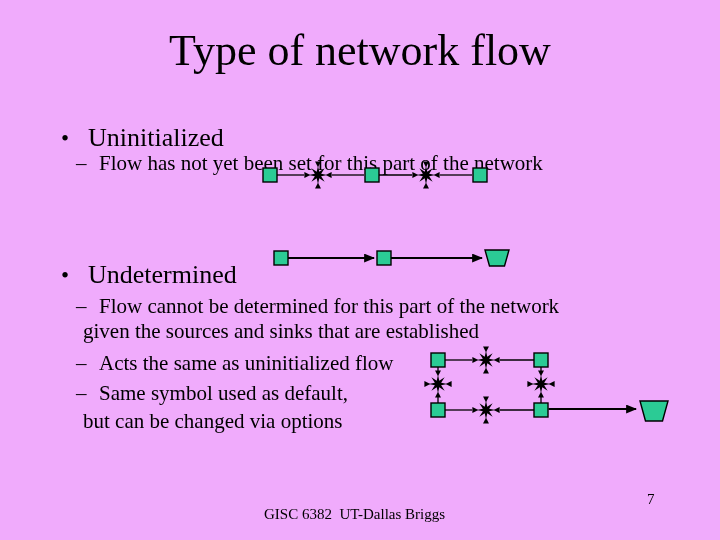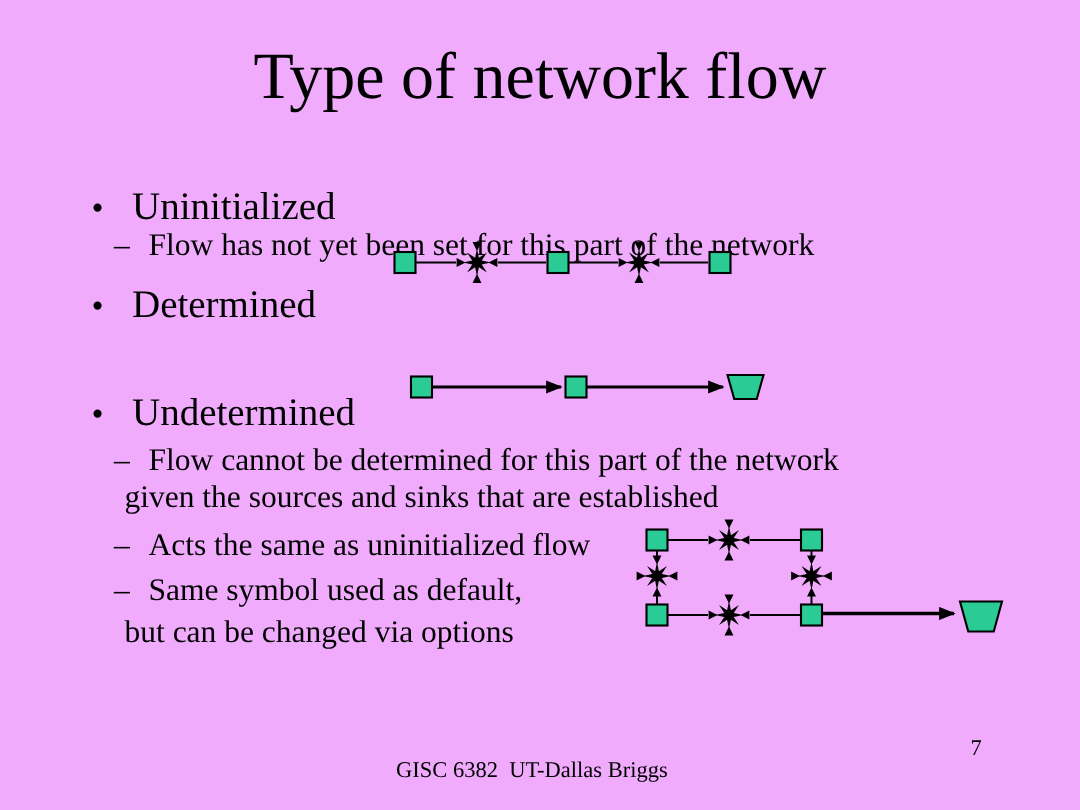--- a/index.html
+++ b/index.html
@@ -27,23 +27,20 @@
 
   <h1 class="title">Type of network flow</h1>
 
   <div class="l1" style="top:99px">
     <span class="bul">•</span><span>Uninitialized</span>
   </div>
   <div class="l2" style="top:132px">
     <span class="dash">–</span><span>Flow has not yet been set for this part of the network</span>
   </div>
 
-  <div class="l1" style="top:164px">
-    <span class="bul">•</span><span>Determined</span>
-  </div>
 
   <div class="l1" style="top:236px">
     <span class="bul">•</span><span>Undetermined</span>
   </div>
   <div class="l2" style="top:275px">
     <span class="dash">–</span><span>Flow cannot be determined for this part of the network</span>
   </div>
   <div class="l2w" style="top:300px">
     <span>given the sources and sinks that are established</span>
   </div>

